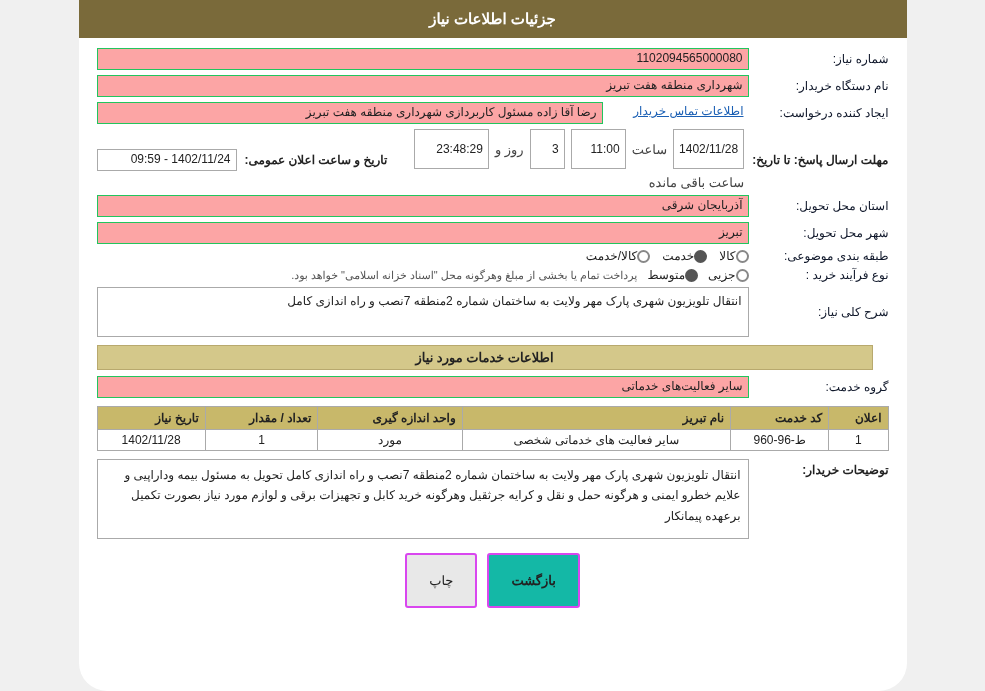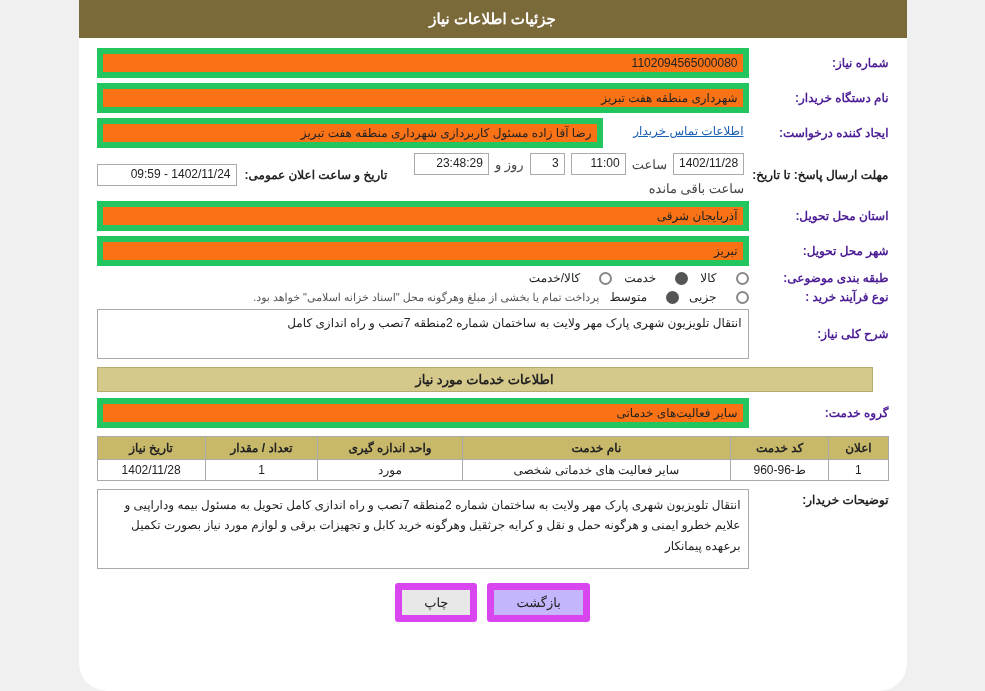--- a/index.html
+++ b/index.html
@@ -37,31 +37,31 @@
       padding: 4px 0;
       margin: 8px 16px 6px 0;
     }
     .info-row {
       display: flex;
       align-items: center;
       margin-bottom: 5px;
       flex-direction: row;
     }
     .info-label {
-      color: #4c1d95;
-      font-weight: bold;
+      color: #0f172a;
+      font-weight: normal;
       min-width: 140px;
       text-align: right;
       padding-left: 8px;
       white-space: nowrap;
     }
     .info-value {
       flex: 1;
-      border: 6px solid #22c55e;
-      background: #f97316;
+      border: 1px solid #22c55e;
+      background: #fca5a5;
       padding: 2px 5px;
       min-height: 22px;
       text-align: right;
     }
     .info-value.blue-link {
       border: none;
       background: transparent;
       color: #1a5fb4;
       text-decoration: underline;
       cursor: pointer;
@@ -95,35 +95,35 @@
     }
     .deadline-group {
       display: flex;
       align-items: center;
       gap: 6px;
       flex: 1;
       flex-wrap: wrap;
     }
     .deadline-box {
       border: 1px solid #aaa;
-      padding: 2px 5px;
+      padding: 12px 5px;
       background: #fff;
       min-height: 22px;
       min-width: 70px;
     }
     .radio-group {
       display: flex;
       align-items: center;
       gap: 12px;
       flex: 1;
     }
     .radio-item {
       display: flex;
       align-items: center;
-      gap: 19px;
+      gap: 0;
       justify-content: space-between;
     }
     .radio-circle {
       width: 13px;
       height: 13px;
       border-radius: 50%;
       border: 2px solid #888;
       background: #fff;
       display: inline-block;
     }
@@ -161,21 +161,21 @@
     }
     .needs-table {
       width: 100%;
       border-collapse: collapse;
       font-size: 12px;
     }
     .needs-table th {
       background: #c8b86a;
       border: 1px solid #aaa;
       padding: 4px 6px;
-      text-align: center;
+      text-align: right;
       font-weight: bold;
     }
     .needs-table td {
       border: 1px solid #aaa;
       padding: 3px 6px;
       text-align: center;
       background: #fff;
     }
     .needs-table tr:nth-child(even) td {
       background: #f9f6ee;
@@ -202,34 +202,35 @@
       line-height: 1.7;
       font-size: 12px;
     }
     .buttons-row {
       display: flex;
       justify-content: center;
       gap: 10px;
       margin: 14px 0 8px 0;
     }
     .btn {
-      padding: 5px 22px;
+      padding: 18px 22px;
       font-size: 13px;
-      border: 7px solid #d946ef;
+      border: 2px solid #d946ef;
       cursor: pointer;
       border-radius: 3px;
       font-family: Tahoma, Arial, sans-serif;
     }
     .btn-print {
       background: #e8e8e8;
       color: #222;
     }
     .btn-back {
-      background: #c4b5fd;
+      background: #14b8a6;
       color: #222;
+      font-weight: bold;
     }
     .watermark-container {
       position: relative;
     }
     .group-service-row {
       display: flex;
       align-items: center;
       margin-bottom: 5px;
     }
   </style>
@@ -331,21 +332,21 @@
       <span class="info-label">گروه خدمت:</span>
       <div class="info-value">سایر فعالیت‌های خدماتی</div>
     </div>
 
     <div class="table-section">
       <table class="needs-table">
         <thead>
           <tr>
             <th>اعلان</th>
             <th>کد خدمت</th>
-            <th>نام خدمت</th>
+            <th>نام تبریز</th>
             <th>واحد اندازه گیری</th>
             <th>تعداد / مقدار</th>
             <th>تاریخ نیاز</th>
           </tr>
         </thead>
         <tbody id="services-tbody">
         <tr>
               <td>1</td>
               <td>ط-96-960</td>
               <td>سایر فعالیت های خدماتی شخصی</td>

